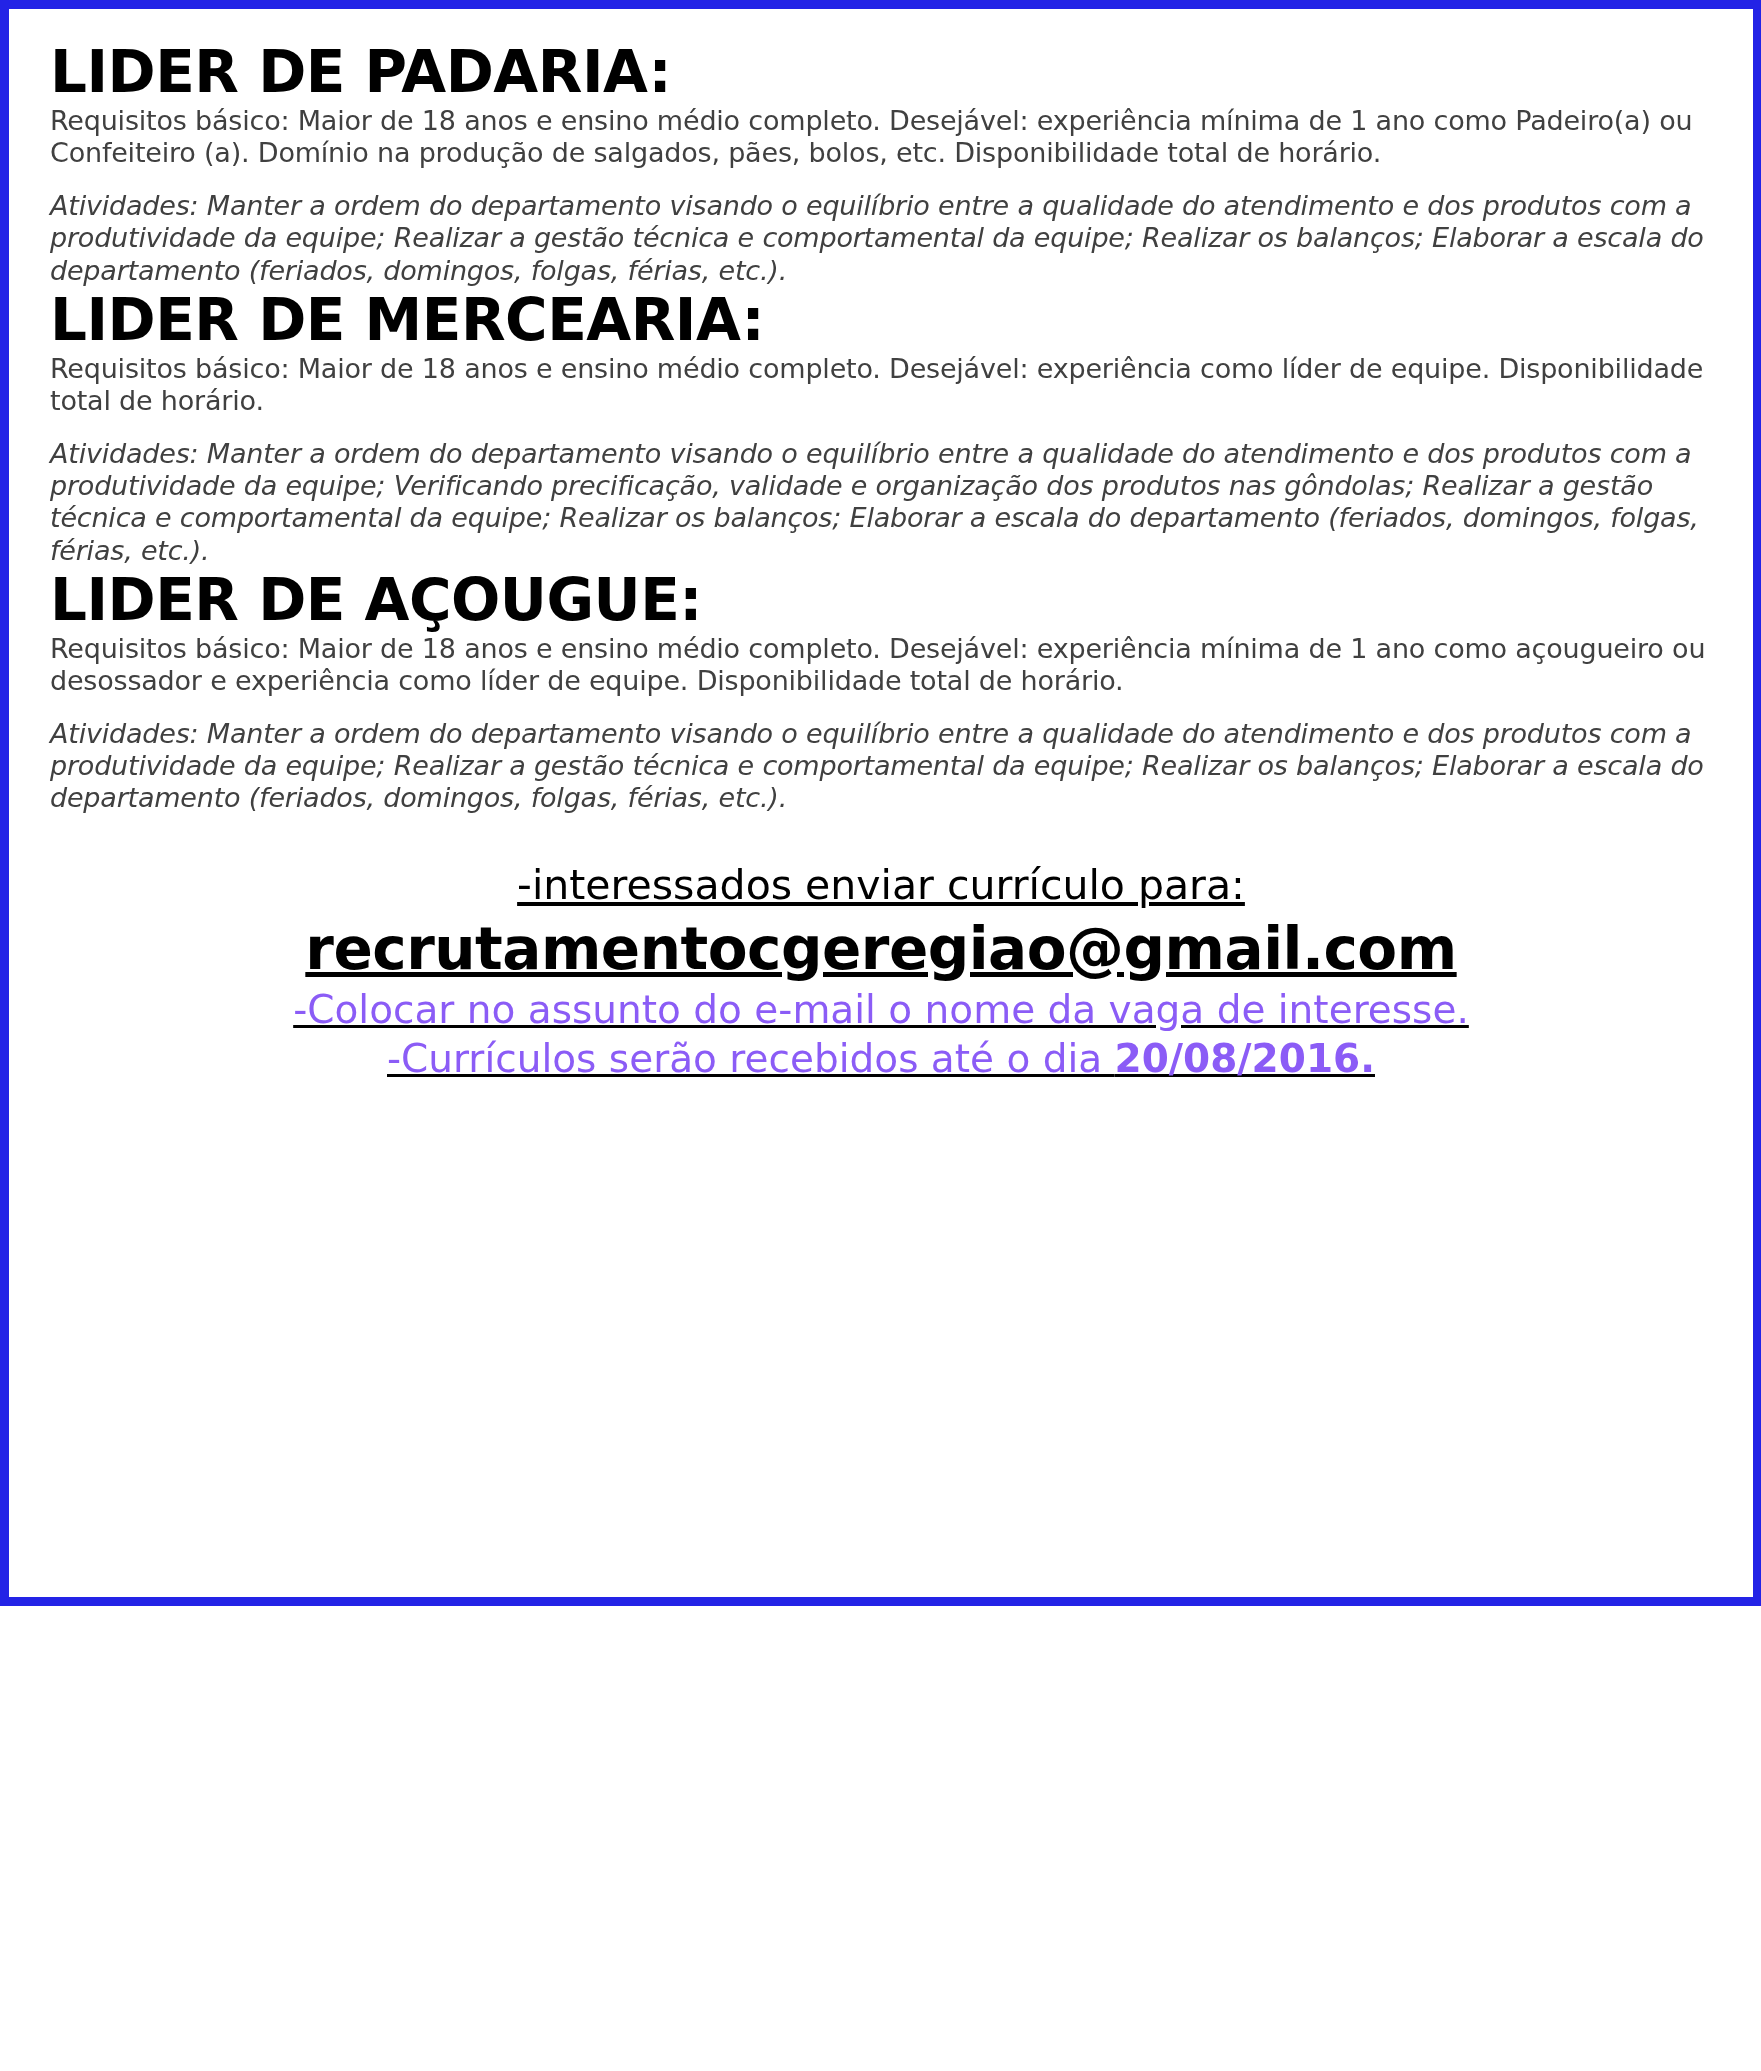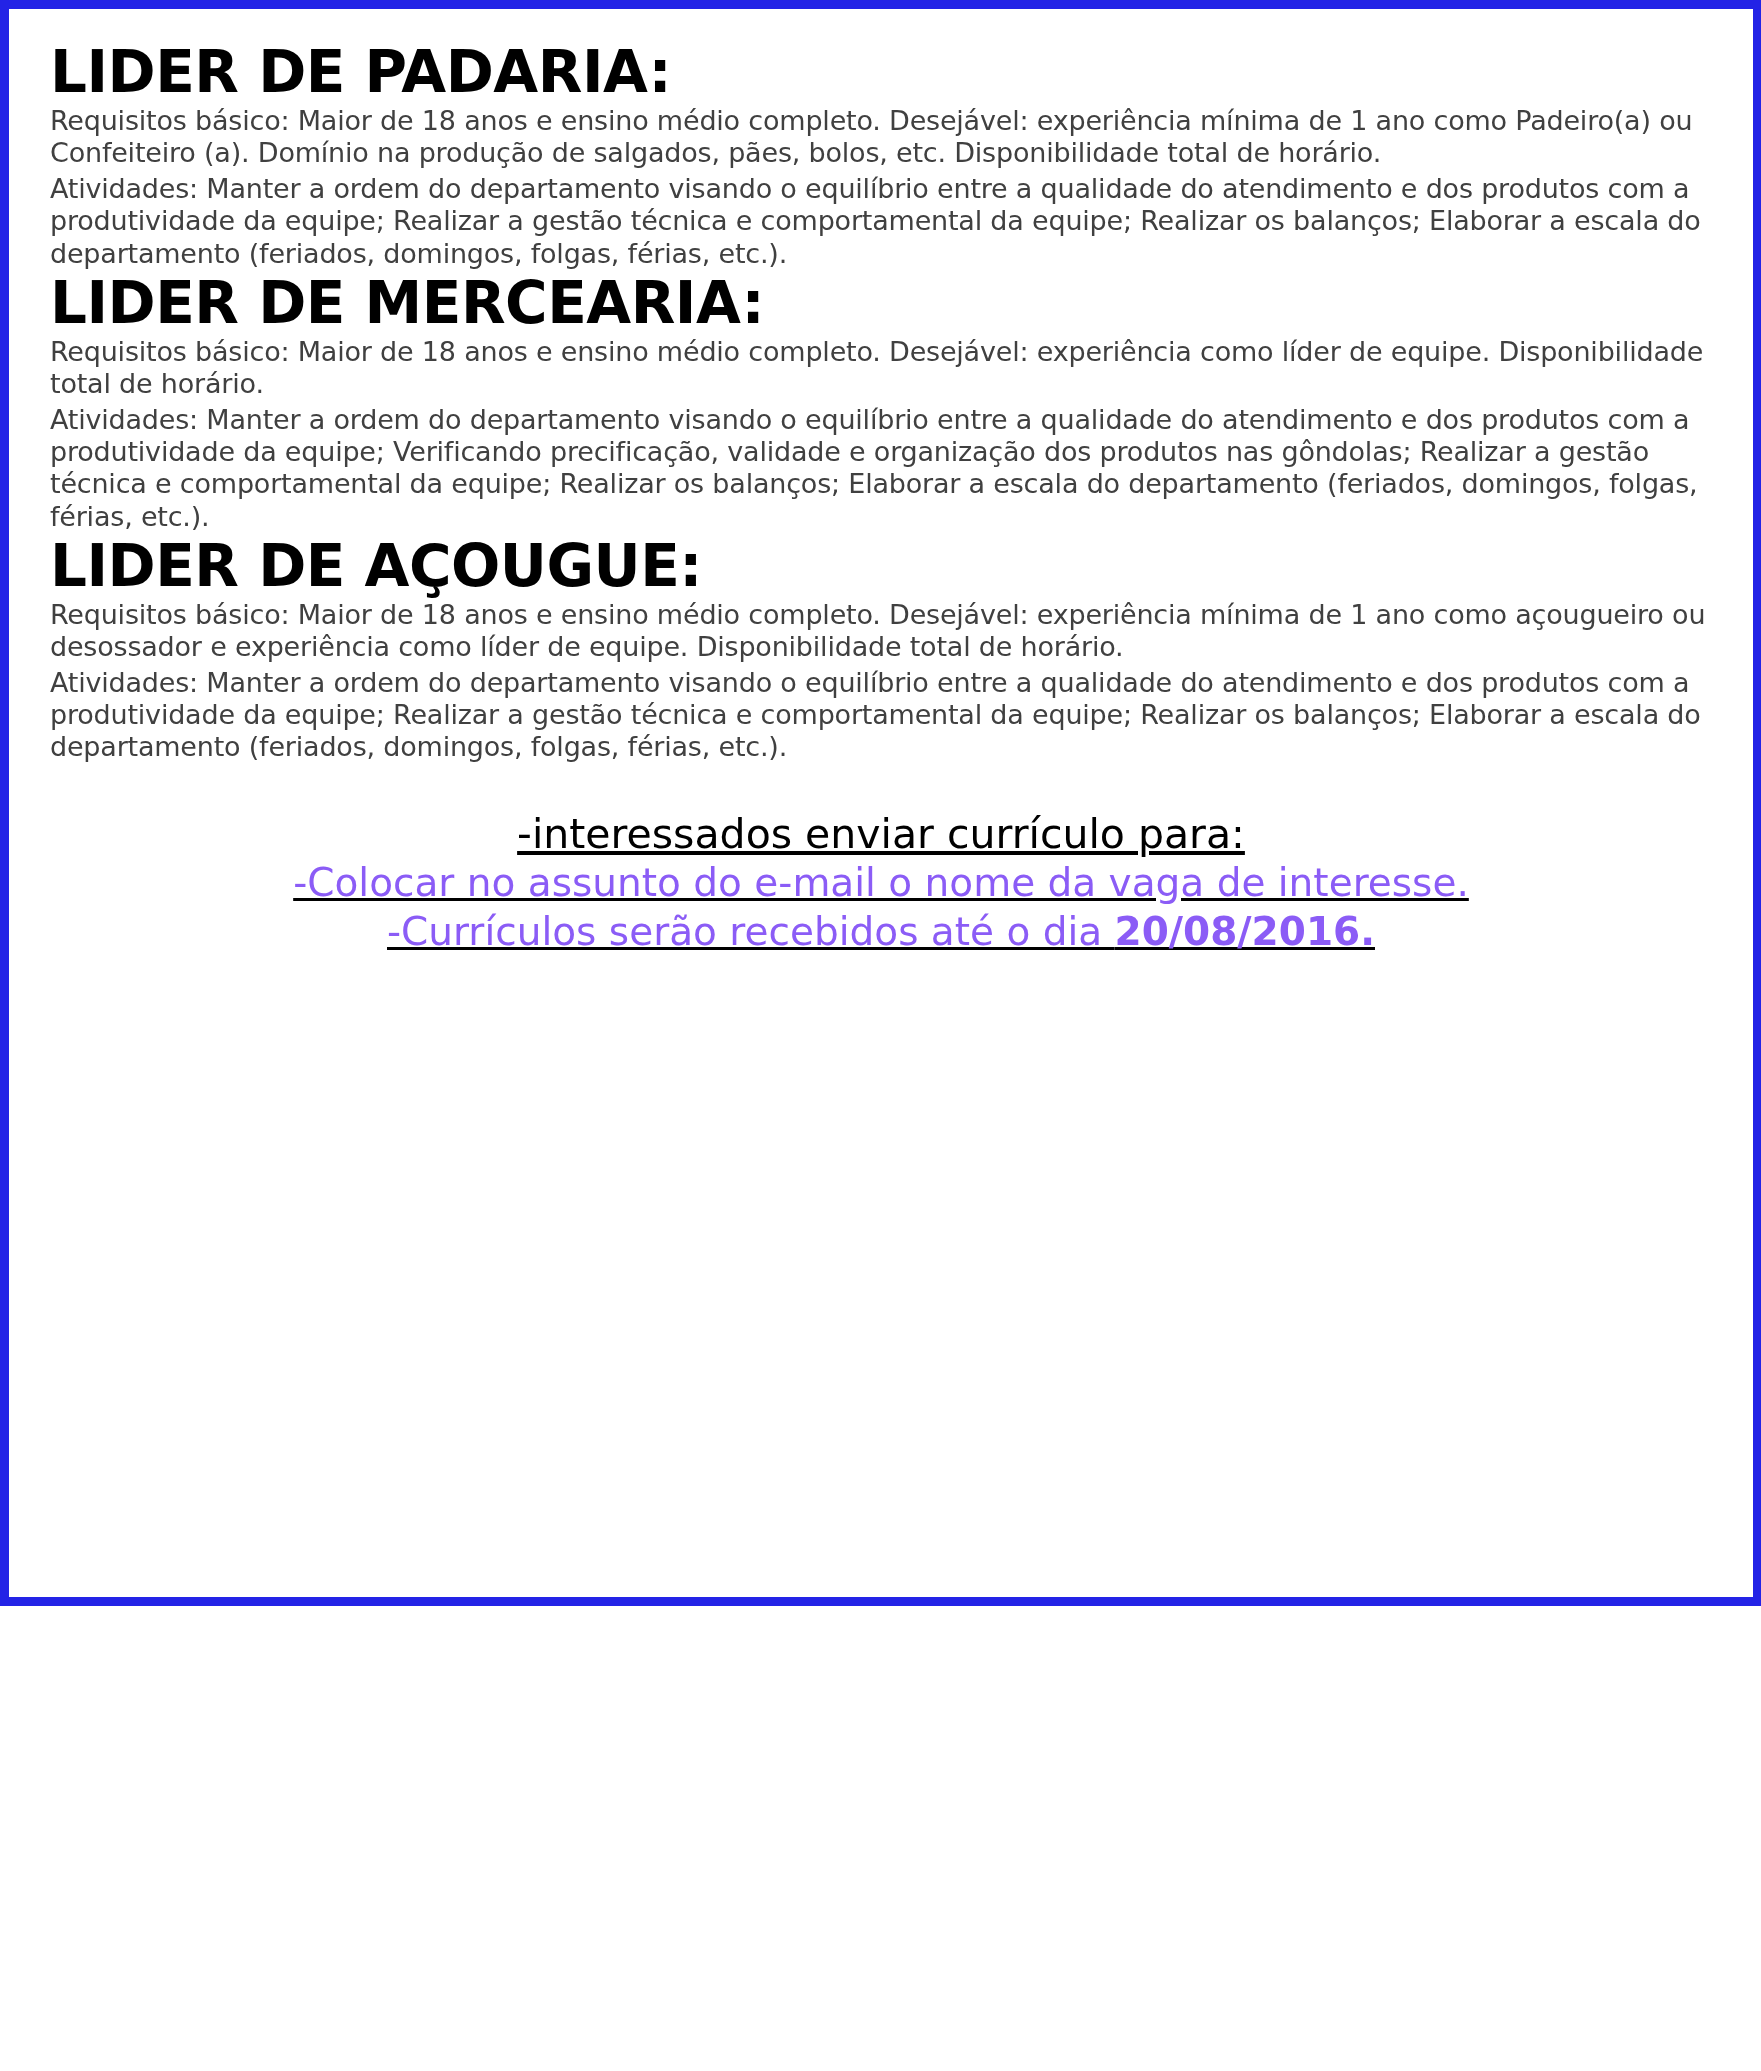--- a/index.html
+++ b/index.html
@@ -34,21 +34,22 @@
     margin: 0 0 1.9px 0;
   }
   .job-para {
     font-size: 27px;
     line-height: 1.20;
     color: #404040;
     margin: 0;
     letter-spacing: -0.2px;
   }
   .job-para + .job-para {
-    margin-top: 3px;
+    margin-top: 20px;
+    font-style: italic;
   }
   .footer {
     margin-top: 45px;
     text-align: center;
     text-decoration: underline;
   }
   .footer-line {
     font-size: 41px;
     line-height: 1.22;
     color: #000000;
@@ -91,18 +92,19 @@
 
   <section class="job">
     <h2 class="job-title">LIDER DE AÇOUGUE:</h2>
     <p class="job-para">Requisitos básico: Maior de 18 anos e ensino médio completo. Desejável: experiência mínima de 1 ano como açougueiro ou desossador e experiência como líder de equipe. Disponibilidade total de horário.</p>
     <p class="job-para">Atividades: Manter a ordem do departamento visando o equilíbrio entre a qualidade do atendimento e dos produtos com a produtividade da equipe; Realizar a gestão técnica e comportamental da equipe; Realizar os balanços; Elaborar a escala do departamento (feriados, domingos, folgas, férias, etc.).</p>
   </section>
 
 
   <footer class="footer">
     <p class="footer-line">-interessados enviar currículo para:</p>
+    <p class="email">recrutamentocgeregiao@gmail.com</p>
     <p class="footer-small">-Colocar no assunto do e-mail o nome da vaga de interesse.</p>
     <p class="footer-small"><span>-Currículos serão recebidos até o dia </span><span class="bold-inline">20/08/2016.</span></p>
   </footer>
 
 </div>
 
 
 </body></html>

